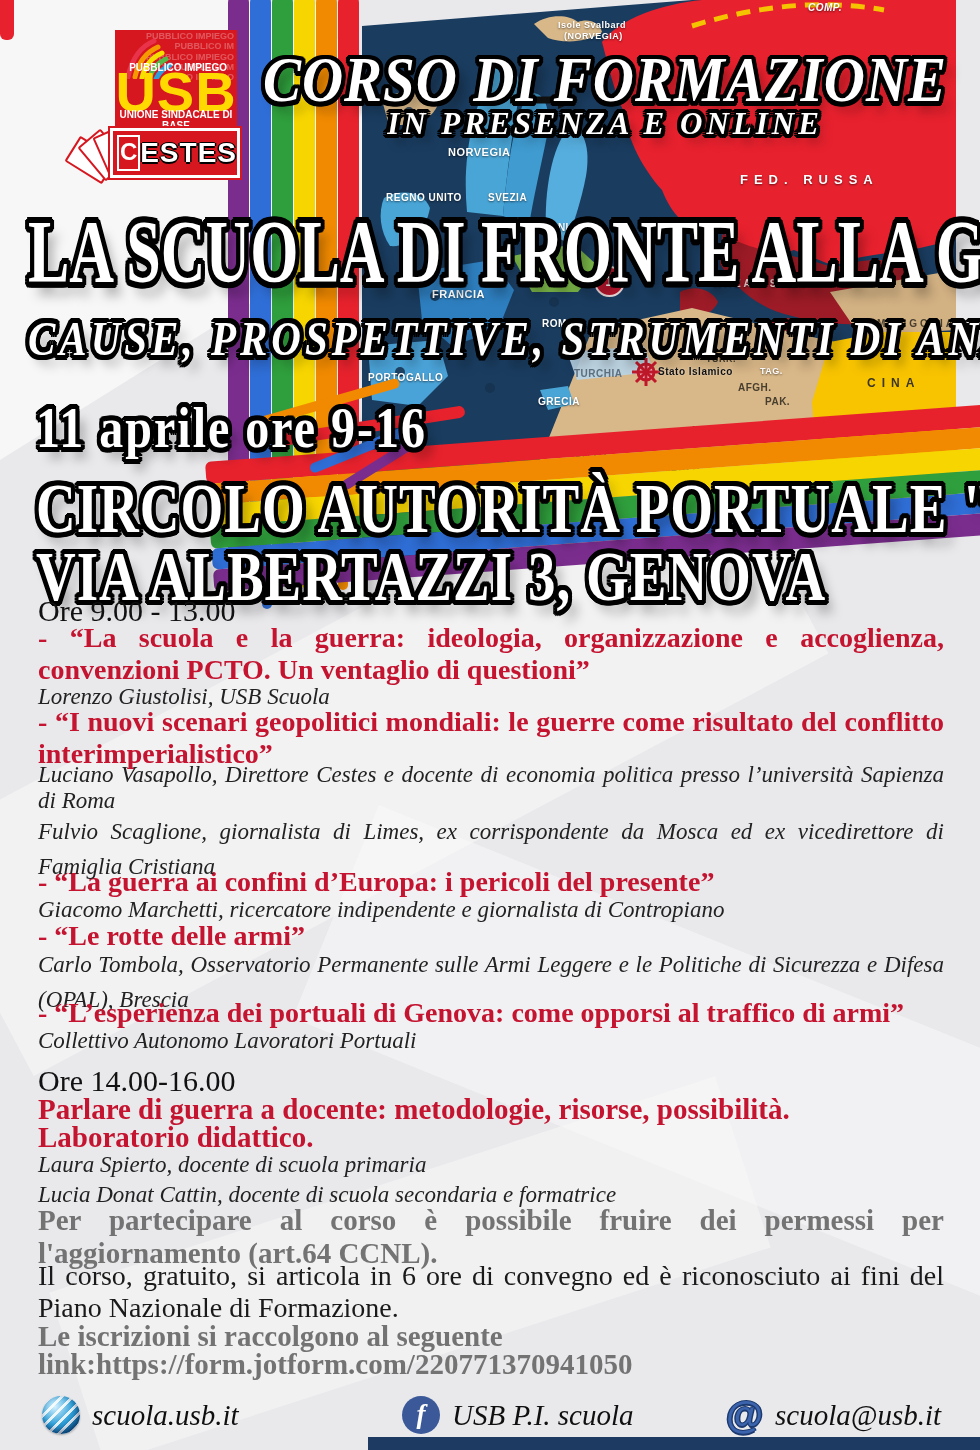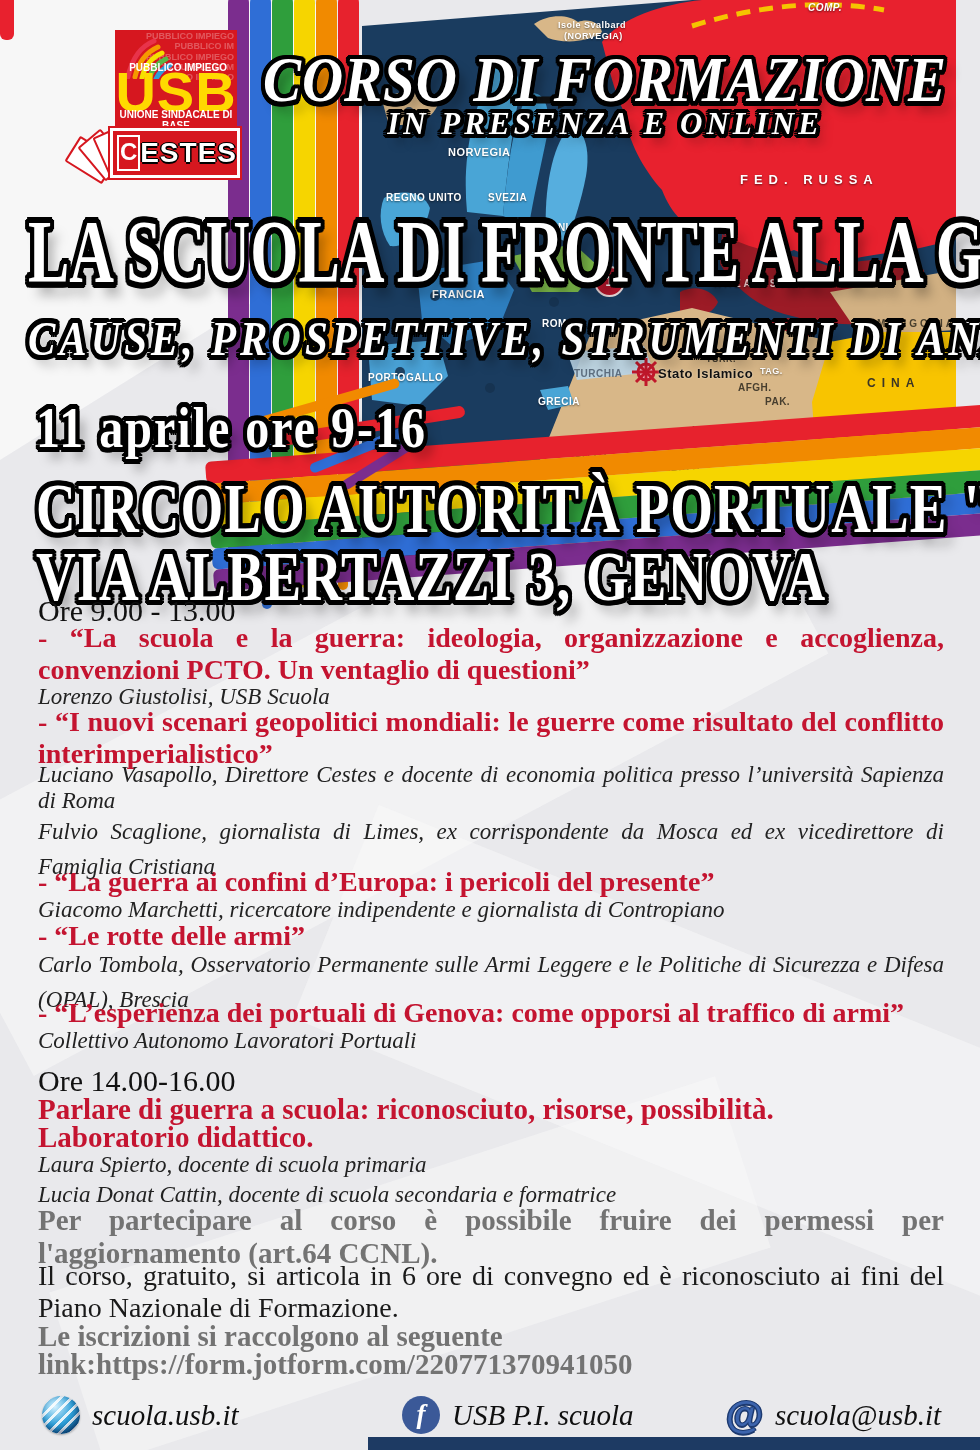--- a/index.html
+++ b/index.html
@@ -13,21 +13,21 @@
   .ray4{left:60px;top:1180px;width:700px;height:180px;transform:rotate(-18deg);opacity:.45;}
   .corner-red{position:absolute;left:0;top:0;width:14px;height:40px;background:#e8212e;border-radius:0 0 6px 6px;}
 
   
   .map{position:absolute;left:362px;top:0;width:594px;height:578px;
        clip-path:polygon(0 26px,330px 0,594px 0,594px 500px,0 578px);}
   .map svg{position:absolute;left:0;top:0;}
   .ml{position:absolute;font-family:"Liberation Sans",sans-serif;font-weight:bold;color:#fff;
       font-size:10px;letter-spacing:.5px;white-space:nowrap;text-shadow:0 1px 2px rgba(0,0,0,.55);}
   .ml.dk{color:#473e2e;text-shadow:none;}
-  .ml.blk{color:#111;text-shadow:0 0 2px rgba(255,255,255,.6);font-size:13px;}
+  .ml.blk{color:#111;text-shadow:0 0 2px rgba(255,255,255,.6);font-size:10px;}
   .ml.big{font-size:13px;letter-spacing:6px;}
   .ml.sp{letter-spacing:3px;}
   .marker1{position:absolute;left:232px;top:266px;width:27px;height:27px;border-radius:50%;
            background:#b5152b;border:2px solid #e9d8d8;color:#fff;font:bold 15px/25px "Liberation Sans",sans-serif;
            text-align:center;}
 
   
   .vstrokes{position:absolute;left:228px;top:-10px;height:610px;display:flex;}
   .vs{width:21px;margin-right:1px;border-radius:12px 12px 14px 14px/18px 18px 22px 22px;}
   .drip{position:absolute;width:10px;border-radius:6px;}
@@ -269,21 +269,21 @@
   <div class="t spk" style="top:762px;">Luciano Vasapollo, Direttore Cestes e docente di economia politica presso l’università Sapienza di Roma</div>
   <div class="t talk" style="top:866px;">- “La guerra ai confini d’Europa: i pericoli del presente”</div>
   <div class="t spk" style="top:815px;line-height:1.5;">Fulvio Scaglione, giornalista di Limes, ex corrispondente da Mosca ed ex vicedirettore di Famiglia Cristiana</div>
   <div class="t spk" style="top:897px;">Giacomo Marchetti, ricercatore indipendente e giornalista di Contropiano</div>
   <div class="t talk" style="top:920px;">- “Le rotte delle armi”</div>
   <div class="t spk" style="top:948px;line-height:1.5;">Carlo Tombola, Osservatorio Permanente sulle Armi Leggere e le Politiche di Sicurezza e Difesa (OPAL), Brescia</div>
   <div class="t talk" style="top:997px;">- “L’esperienza dei portuali di Genova: come opporsi al traffico di armi”</div>
   <div class="t spk" style="top:1028px;">Collettivo Autonomo Lavoratori Portuali</div>
 
   <div class="t hblk" style="top:1064px;">Ore 14.00-16.00</div>
-  <div class="t red" style="top:1093px;">Parlare di guerra a scuola: riconosciuto, risorse, possibilità.</div>
+  <div class="t red" style="top:1093px;">Parlare di guerra a docente: metodologie, risorse, possibilità.</div>
   <div class="t red" style="top:1121px;">Laboratorio didattico.</div>
   <div class="t spk" style="top:1152px;">Laura Spierto, docente di scuola primaria</div>
   <div class="t spk" style="top:1182px;">Lucia Donat Cattin, docente di scuola secondaria e formatrice</div>
 
   <div class="t bold" style="top:1204px;">Per partecipare al corso è possibile fruire dei permessi per l'aggiornamento (art.64 CCNL).</div>
   <div class="t reg" style="top:1260px;">Il corso, gratuito, si articola in 6 ore di convegno ed è riconosciuto ai fini del Piano Nazionale di Formazione.</div>
   <div class="t bold" style="top:1320px;text-align:left;">Le iscrizioni si raccolgono al seguente</div>
   <div class="t bold" style="top:1348px;text-align:left;">link:https://form.jotform.com/220771370941050</div>
 
   <div class="footer-item" style="left:42px;">

